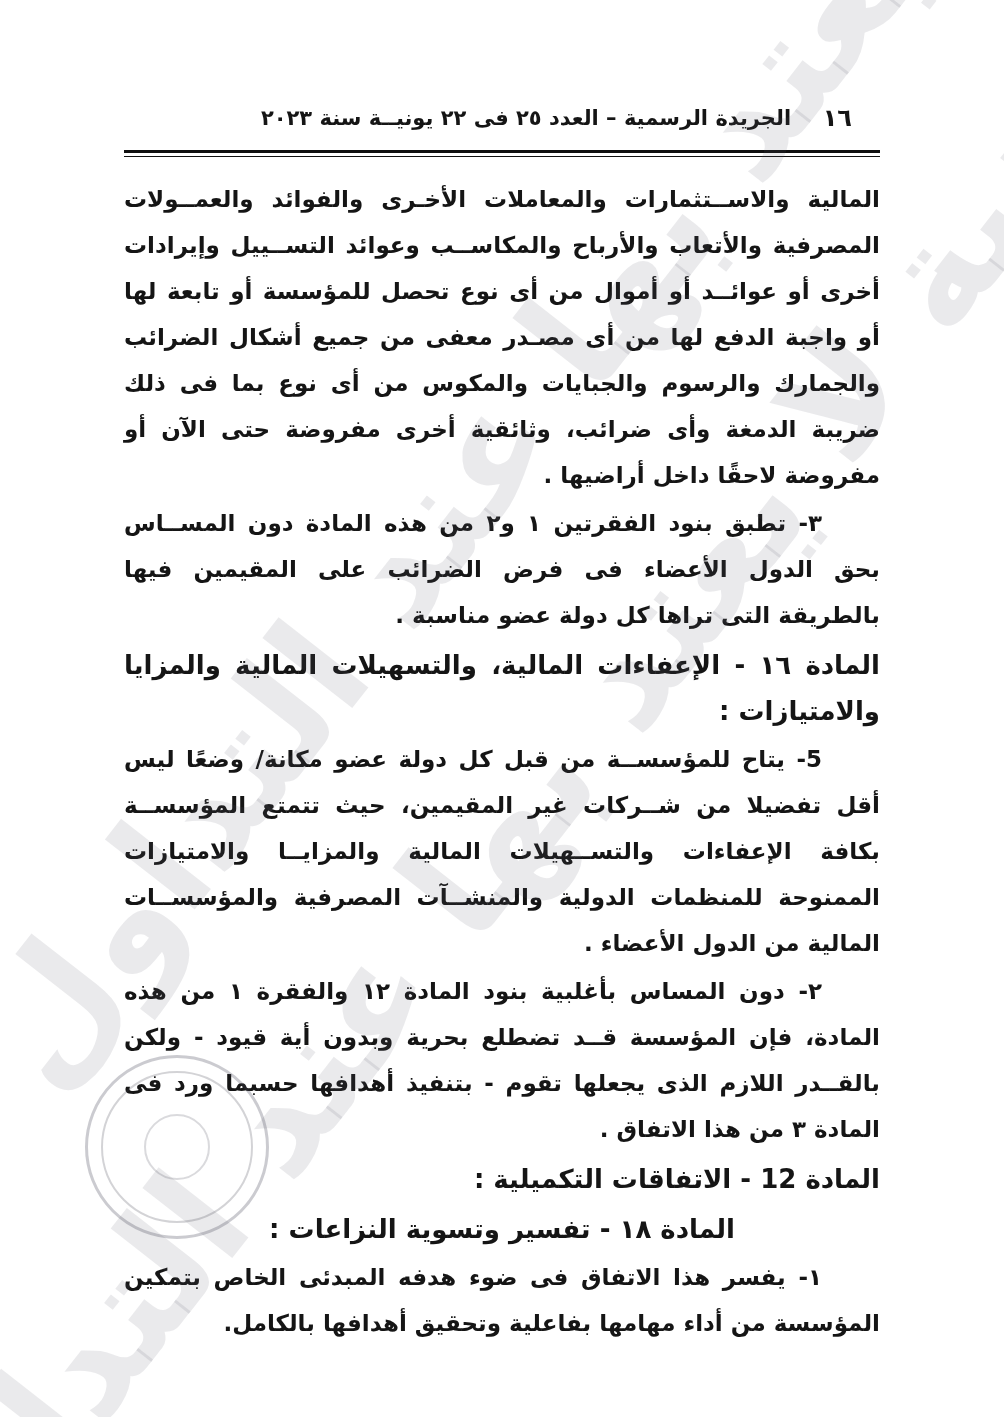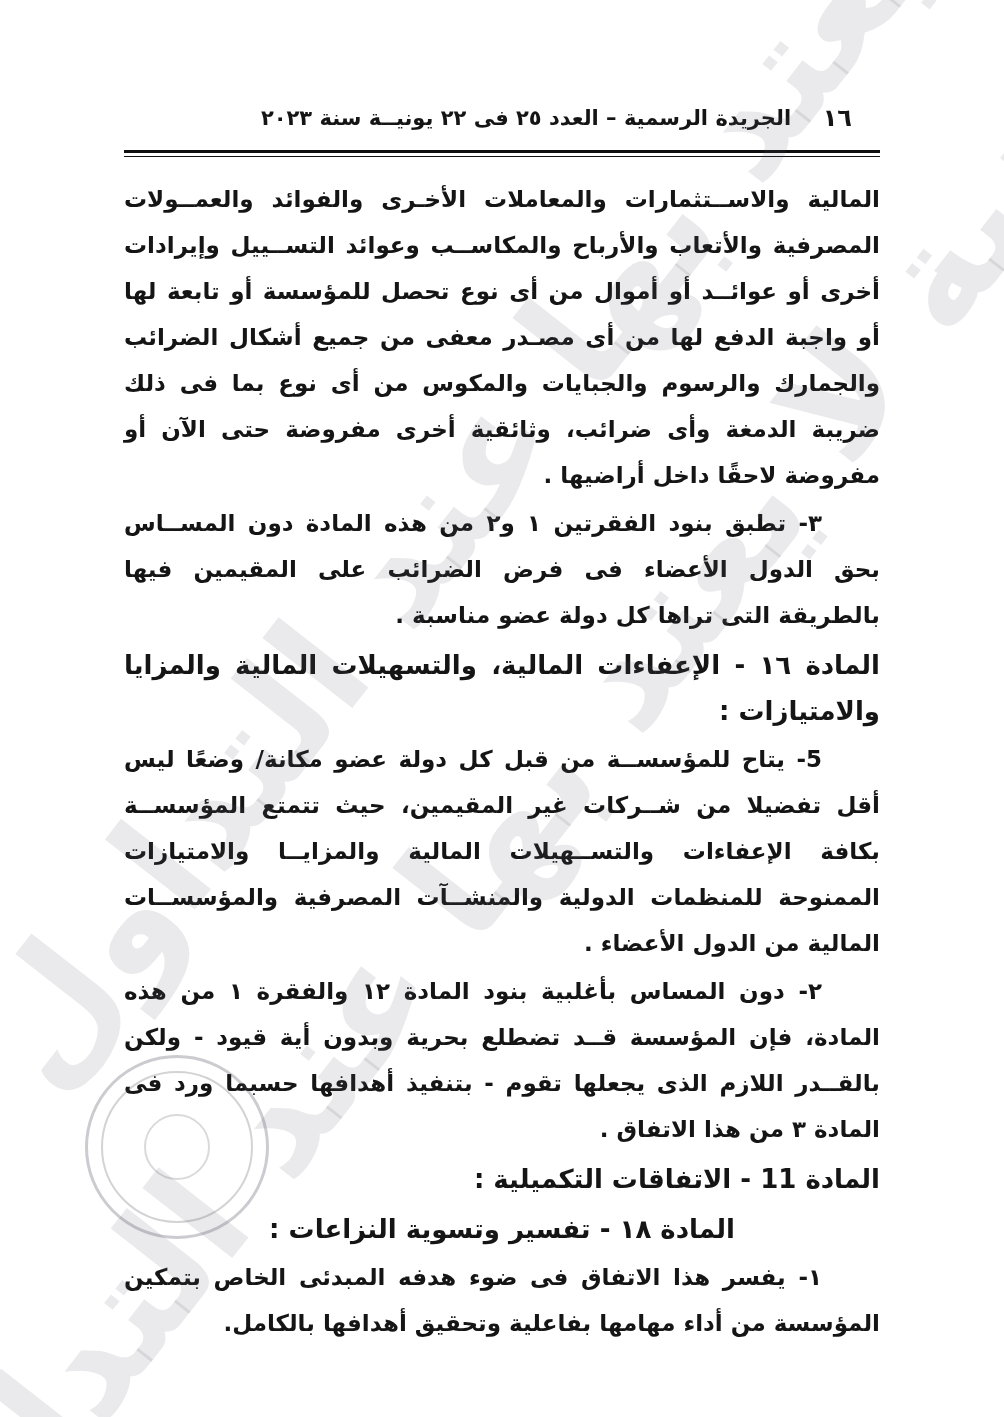--- a/index.html
+++ b/index.html
@@ -149,19 +149,19 @@
     </div>
     <div class="header-rule"></div>
   </header>
 
   <main class="content">
     <p class="para">المالية والاســتثمارات والمعاملات الأخـرى والفوائد والعمــولات المصرفية والأتعاب والأرباح والمكاســب وعوائد التســييل وإيرادات أخرى أو عوائــد أو أموال من أى نوع تحصل للمؤسسة أو تابعة لها أو واجبة الدفع لها من أى مصـدر معفى من جميع أشكال الضرائب والجمارك والرسوم والجبايات والمكوس من أى نوع بما فى ذلك ضريبة الدمغة وأى ضرائب، وثائقية أخرى مفروضة حتى الآن أو مفروضة لاحقًا داخل أراضيها .</p>
     <p class="para para-indent">٣- تطبق بنود الفقرتين ١ و٢ من هذه المادة دون المســاس بحق الدول الأعضاء فى فرض الضرائب على المقيمين فيها بالطريقة التى تراها كل دولة عضو مناسبة .</p>
     <p class="para heading">المادة ١٦ - الإعفاءات المالية، والتسهيلات المالية والمزايا والامتيازات :</p>
     <p class="para para-indent">5- يتاح للمؤسســة من قبل كل دولة عضو مكانة/ وضعًا ليس أقل تفضيلا من شــركات غير المقيمين، حيث تتمتع المؤسســة بكافة الإعفاءات والتســهيلات المالية والمزايــا والامتيازات الممنوحة للمنظمات الدولية والمنشــآت المصرفية والمؤسســات المالية من الدول الأعضاء .</p>
     <p class="para para-indent">٢- دون المساس بأغلبية بنود المادة ١٢ والفقرة ١ من هذه المادة، فإن المؤسسة قــد تضطلع بحرية وبدون أية قيود - ولكن بالقــدر اللازم الذى يجعلها تقوم - بتنفيذ أهدافها حسبما ورد فى المادة ٣ من هذا الاتفاق .</p>
-    <p class="para heading">المادة 11 - الاتفاقات التكميلية :</p>
+    <p class="para heading">المادة 12 - الاتفاقات التكميلية :</p>
     <p class="para heading heading-center">المادة ١٨ - تفسير وتسوية النزاعات :</p>
     <p class="para para-indent">١- يفسر هذا الاتفاق فى ضوء هدفه المبدئى الخاص بتمكين المؤسسة من أداء مهامها بفاعلية وتحقيق أهدافها بالكامل.</p>
 
   </main>
 
 </div>
 
 </body></html>

